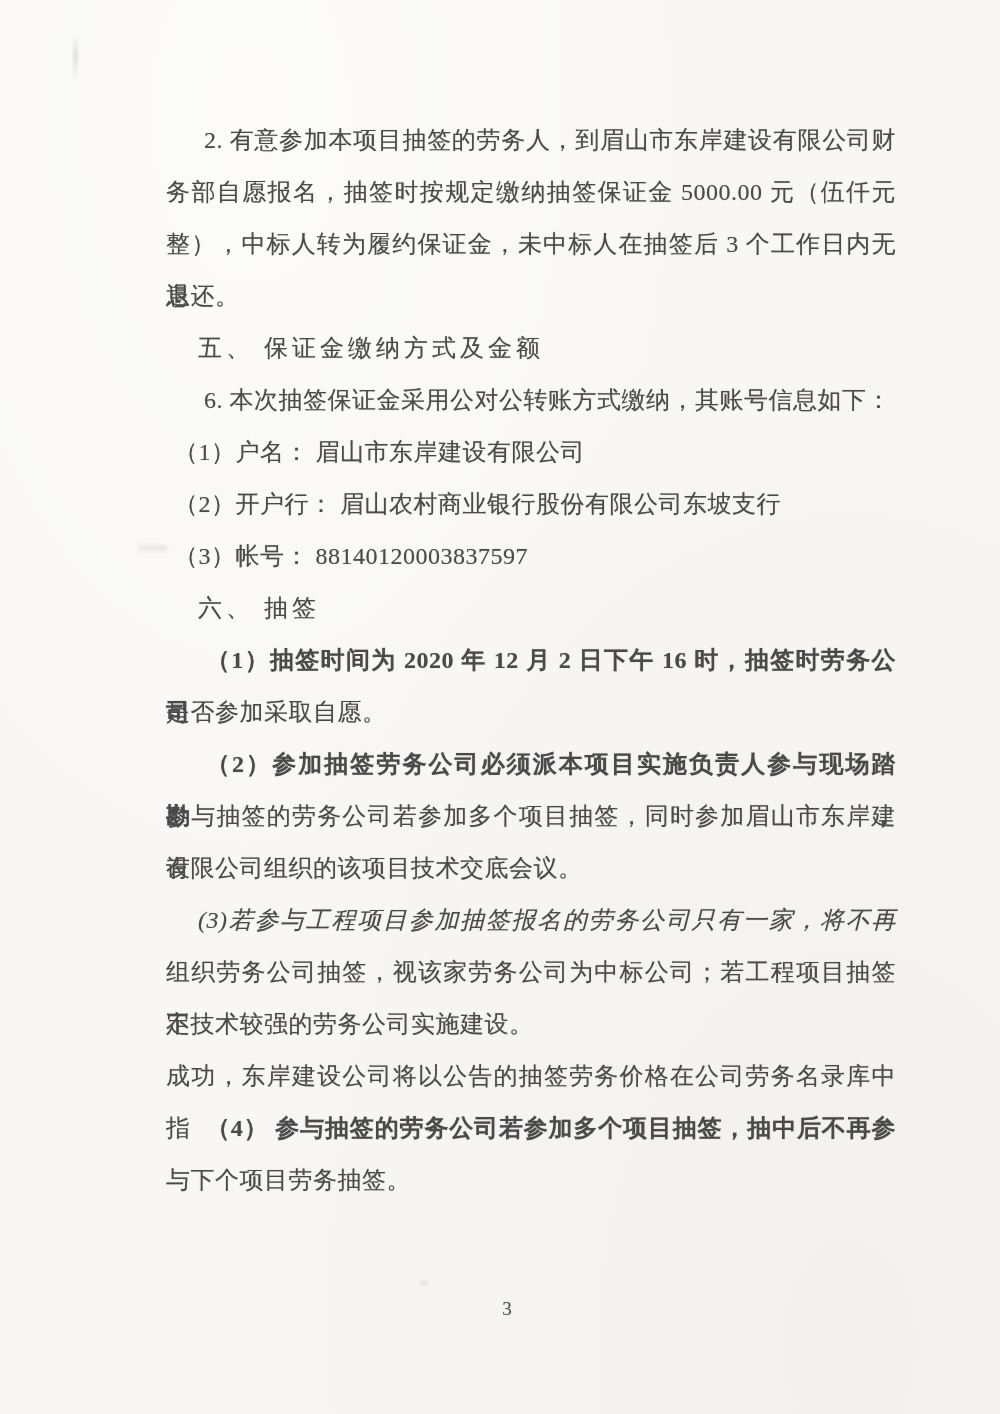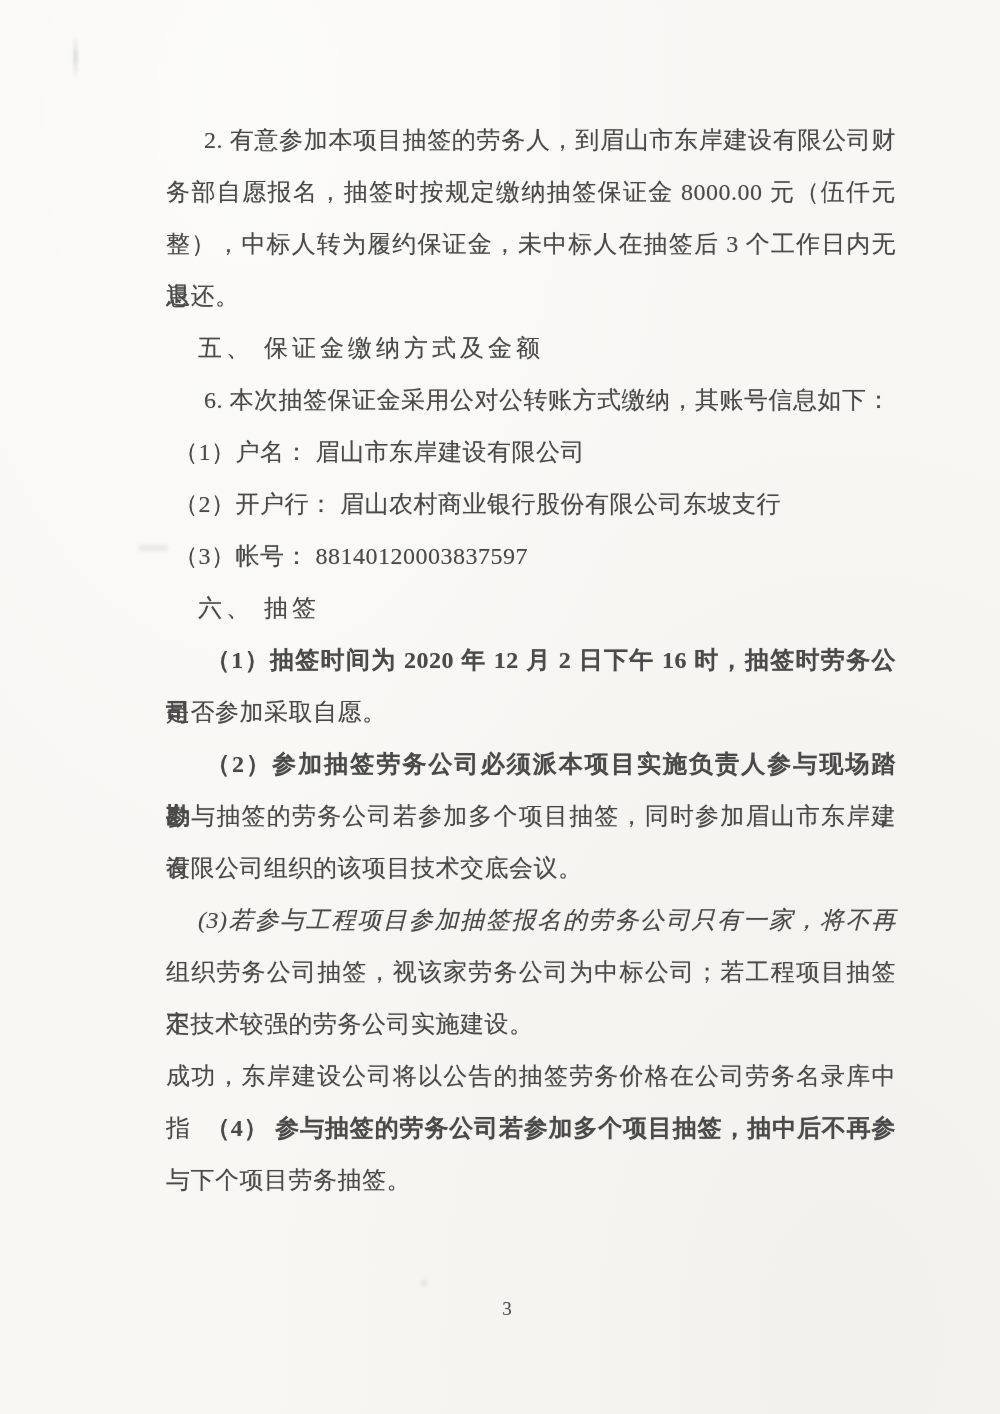--- a/index.html
+++ b/index.html
@@ -94,21 +94,21 @@
 <body>
 
 <div class="page">
 
   <div class="smudge-v"></div>
   <div class="smudge-h"></div>
   <div class="smudge-dot"></div>
 
   <main class="body-text">
     <div class="ln ind-num fill">2. 有意参加本项目抽签的劳务人，到眉山市东岸建设有限公司财</div>
-    <div class="ln fill">务部自愿报名，抽签时按规定缴纳抽签保证金 8000.00 元（伍仟元</div>
+    <div class="ln fill">务部自愿报名，抽签时按规定缴纳抽签保证金 5000.00 元（伍仟元</div>
     <div class="ln fill">整），中标人转为履约保证金，未中标人在抽签后 3 个工作日内无息</div>
     <div class="ln">退还。</div>
     <div class="ln ind-head">五、 保证金缴纳方式及金额</div>
     <div class="ln ind-num">6. 本次抽签保证金采用公对公转账方式缴纳，其账号信息如下：</div>
     <div class="ln ind-item">（1）户名： 眉山市东岸建设有限公司</div>
     <div class="ln ind-item">（2）开户行： 眉山农村商业银行股份有限公司东坡支行</div>
     <div class="ln ind-item">（3）帐号： 88140120003837597</div>
     <div class="ln ind-head">六、 抽签</div>
     <div class="ln ind-fw fill">（1）抽签时间为 2020 年 12 月 2 日下午 16 时，抽签时劳务公司</div>
     <div class="ln">是否参加采取自愿。</div>

